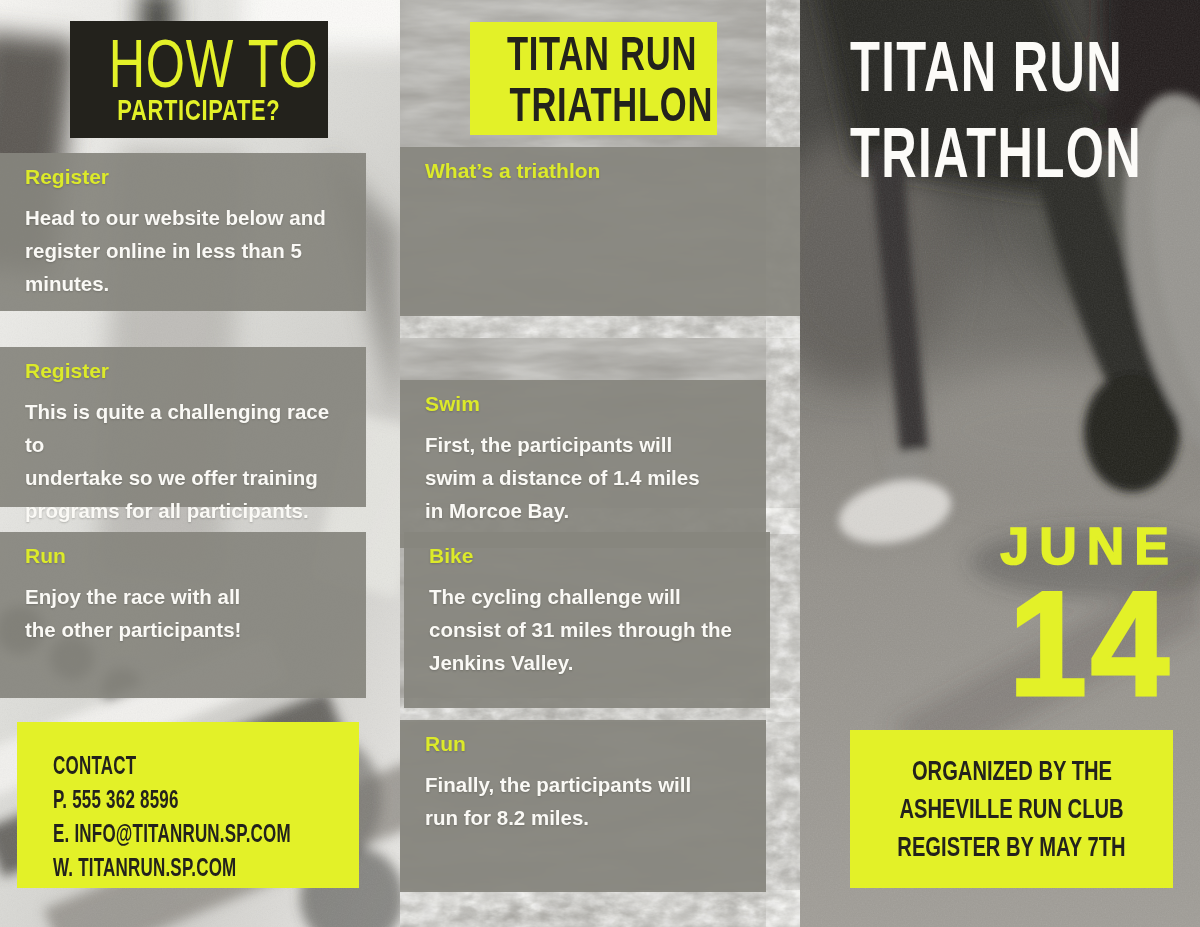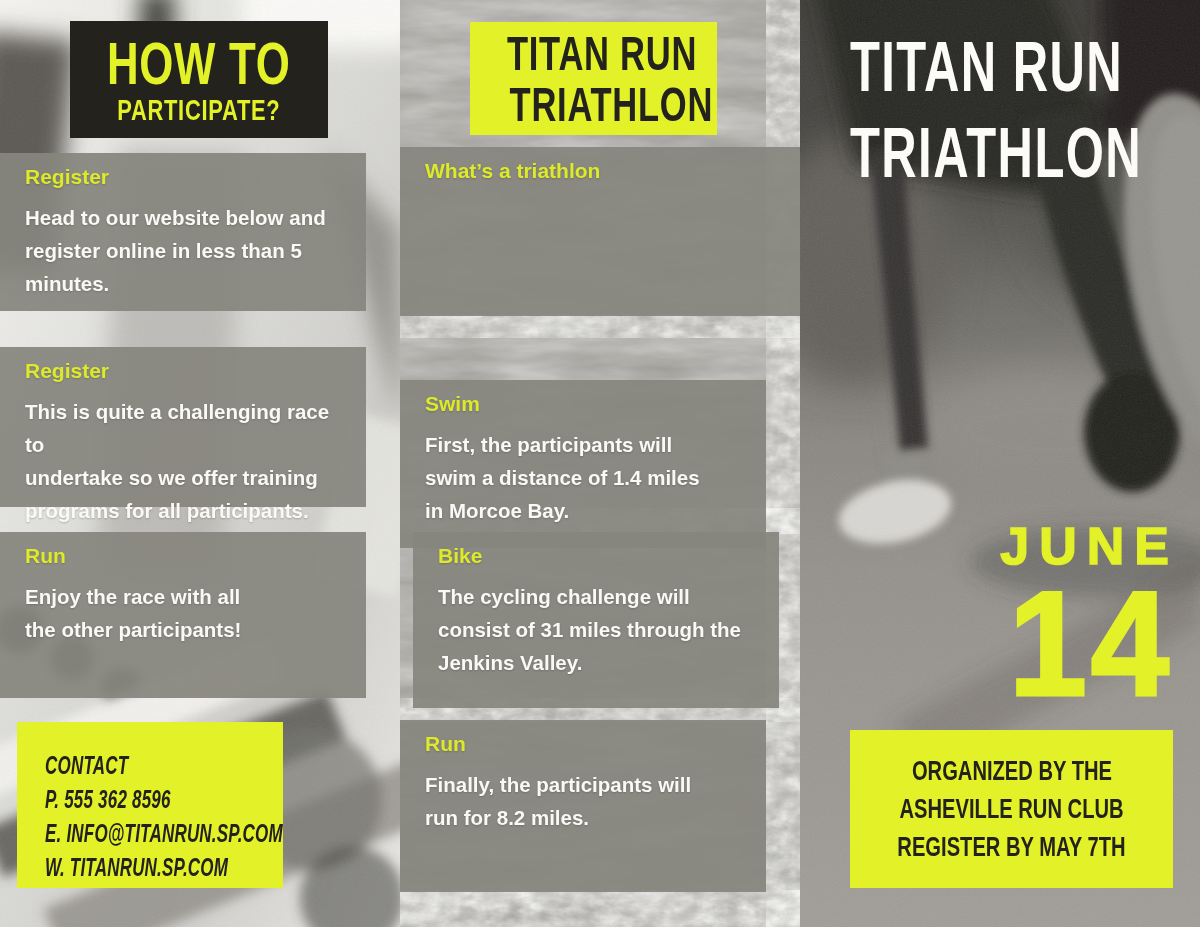--- a/index.html
+++ b/index.html
@@ -16,56 +16,56 @@
   
   .cond { display:inline-block; transform:scaleX(0.73); transform-origin:50% 50%; white-space:nowrap; }
   .cond-left { transform-origin:0 50%; }
 
   
   .howto-box {
     position:absolute; left:70px; top:21px; width:258px; height:117px;
     background:#23221c; color:#e3f128; text-align:center; z-index:3;
     display:flex; flex-direction:column; justify-content:center; gap:2px;
   }
-  .howto-line1 { font-size:60px; font-weight:bold; line-height:58px; letter-spacing:1px; }
+  .howto-line1 { font-size:69px; font-weight:normal; line-height:58px; letter-spacing:1px; }
   .howto-line2 { font-size:30px; font-weight:bold; line-height:30px; letter-spacing:1px; }
 
   .card {
     position:absolute; background:rgba(134,133,126,0.93); z-index:2;
     padding:12px 20px 0 25px; box-sizing:border-box; color:#faf9f5;
   }
   .card-title { font-size:21px; font-weight:bold; color:#dcea2a; margin-bottom:12px;
                 text-shadow:0 1px 2px rgba(40,40,35,.25); }
   .card-body  { font-size:20.5px; font-weight:bold; line-height:33px; white-space:pre-line;
                 text-shadow:0 1px 2px rgba(40,40,35,.25); }
 
   .lcard1 { left:0; top:153px; width:366px; height:158px; }
   .lcard2 { left:0; top:347px; width:366px; height:160px; }
   .lcard3 { left:0; top:532px; width:366px; height:166px; }
 
   .contact-box {
-    position:absolute; left:17px; top:722px; width:266px; height:166px;
+    position:absolute; left:17px; top:722px; width:342px; height:166px;
     background:#e3f128; color:#23221c; z-index:3;
-    padding:26px 0 0 28px; box-sizing:border-box;font-style:italic;
+    padding:26px 0 0 36px; box-sizing:border-box;
   }
   .contact-line { font-size:25px; font-weight:bold; line-height:34px; letter-spacing:0.3px; }
   .contact-line .cond { transform:scaleX(0.68); }
 
   
   .titan-box {
     position:absolute; left:70px; top:22px; width:247px; height:113px;
     background:#e3f128; color:#23221c; text-align:center; z-index:3;
     display:flex; flex-direction:column; justify-content:center;
   }
   .titan-line { font-size:48px; font-weight:bold; line-height:51px; letter-spacing:1px; }
   .titan-line .cond { transform:scaleX(0.72); }
 
   .mcard1 { left:0; top:147px; width:416px; height:169px; }
   .mcard2 { left:0; top:340px; width:366px; height:168px;margin-top:40px; }
-  .mcard3 { left:13px; top:532px; width:366px; height:176px; }
+  .mcard3 { left:4px; top:532px; width:366px; height:176px; }
   .mcard4 { left:0; top:720px; width:366px; height:172px; }
 
   
   .big-title {
     position:absolute; left:50px; top:24px; z-index:3; color:#fcfbf8;
     font-weight:bold; font-size:70px; line-height:86px; letter-spacing:2px;
   }
   .big-title .cond { transform:scaleX(0.70); transform-origin:0 50%; display:block; }
 
   .date-block { position:absolute; right:27px; top:520px; z-index:3; text-align:right; color:#e3f128; }

